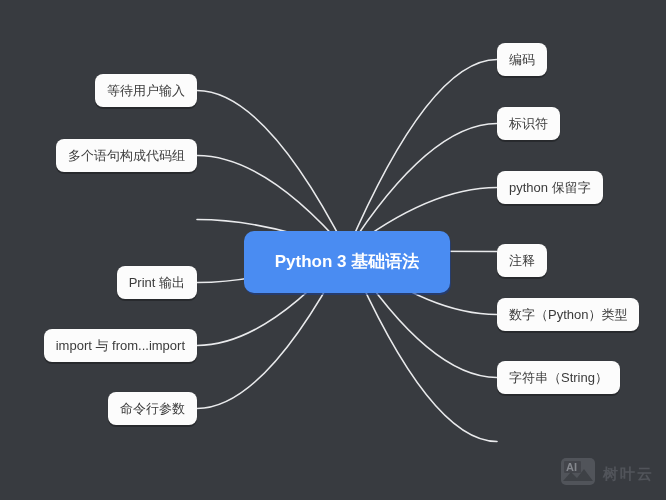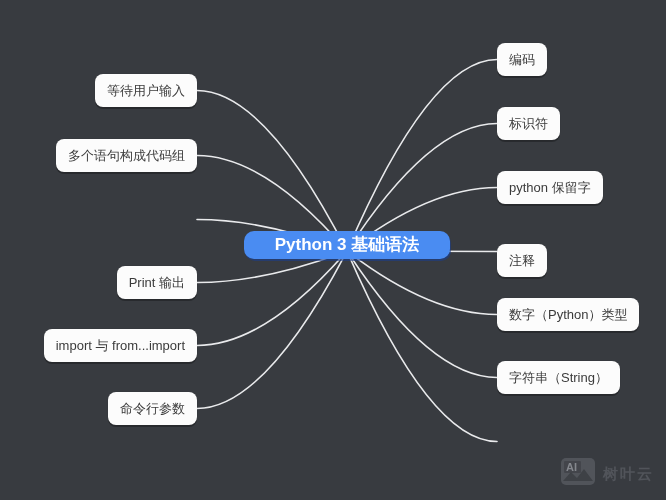--- a/index.html
+++ b/index.html
@@ -37,21 +37,21 @@
     left: 244px;
     top: 231px;
     box-sizing: border-box;
     min-width: 206px;
     text-align: center;
     background: #4a8cf2;
     color: #ffffff;
     font-size: 17px;
     font-weight: bold;
     line-height: 22px;
-    padding: 3px 18px;
+    padding: 20px 18px;
     border-radius: 10px;
     white-space: nowrap;
     box-shadow: 1px 2px 0 rgba(26,62,140,0.6);
   }
   .watermark {
     position: absolute;
     right: 12px;
     bottom: 14px;
     display: flex;
     align-items: center;

